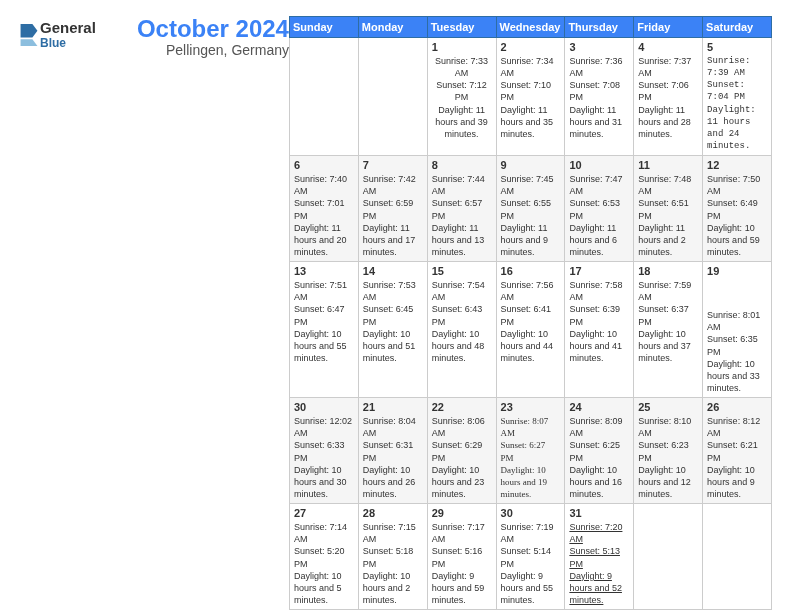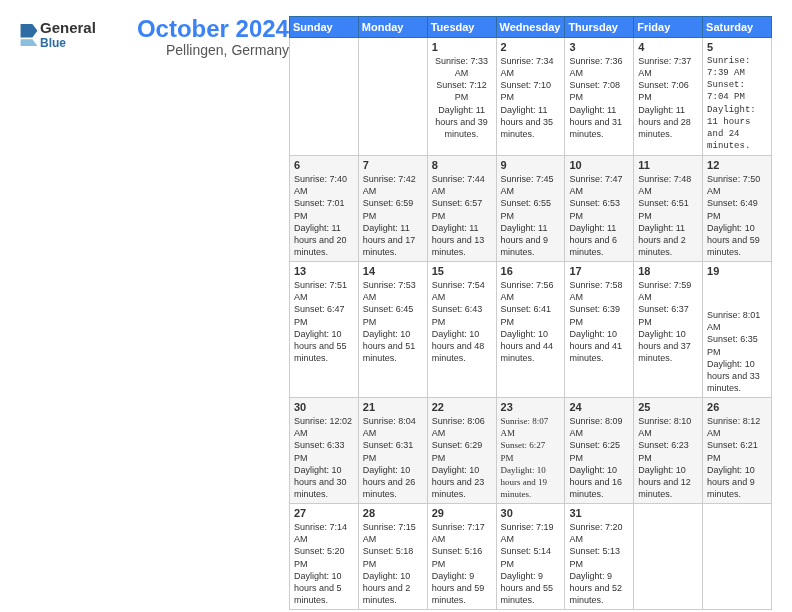--- a/index.html
+++ b/index.html
@@ -329,21 +329,21 @@
 Daylight: 9 hours and 59 minutes.</div>
           </td>
           <td>
             <span class="day-number">30</span>
             <div class="day-info" style="white-space: pre-line;">Sunrise: 7:19 AM
 Sunset: 5:14 PM
 Daylight: 9 hours and 55 minutes.</div>
           </td>
           <td>
             <span class="day-number">31</span>
-            <div class="day-info" style="white-space: pre-line;">Sunrise: 7:20 AM
+            <div class="day-info" style="white-space: pre-line; text-decoration: underline;">Sunrise: 7:20 AM
 Sunset: 5:13 PM
 Daylight: 9 hours and 52 minutes.</div>
           </td>
           <td class="empty"></td>
           <td class="empty"></td>
         </tr>
       </tbody>
   </table>
 </div>
 

